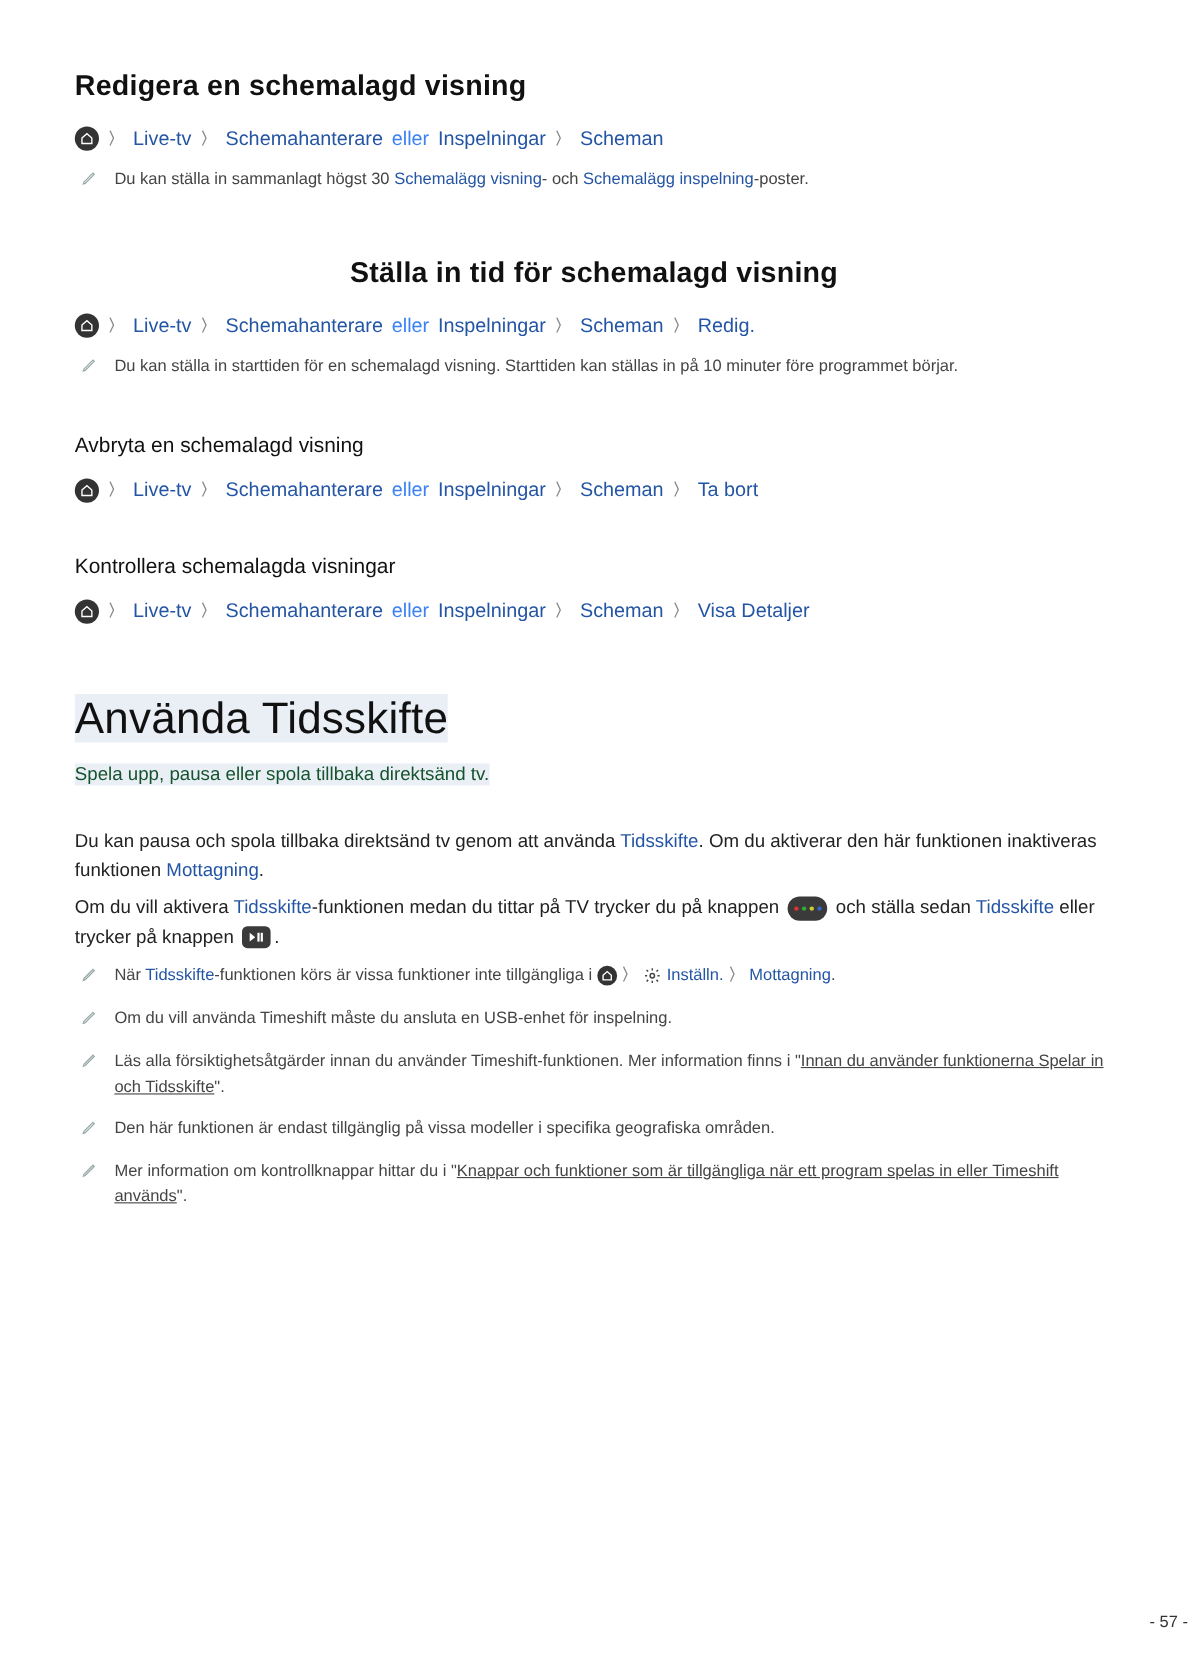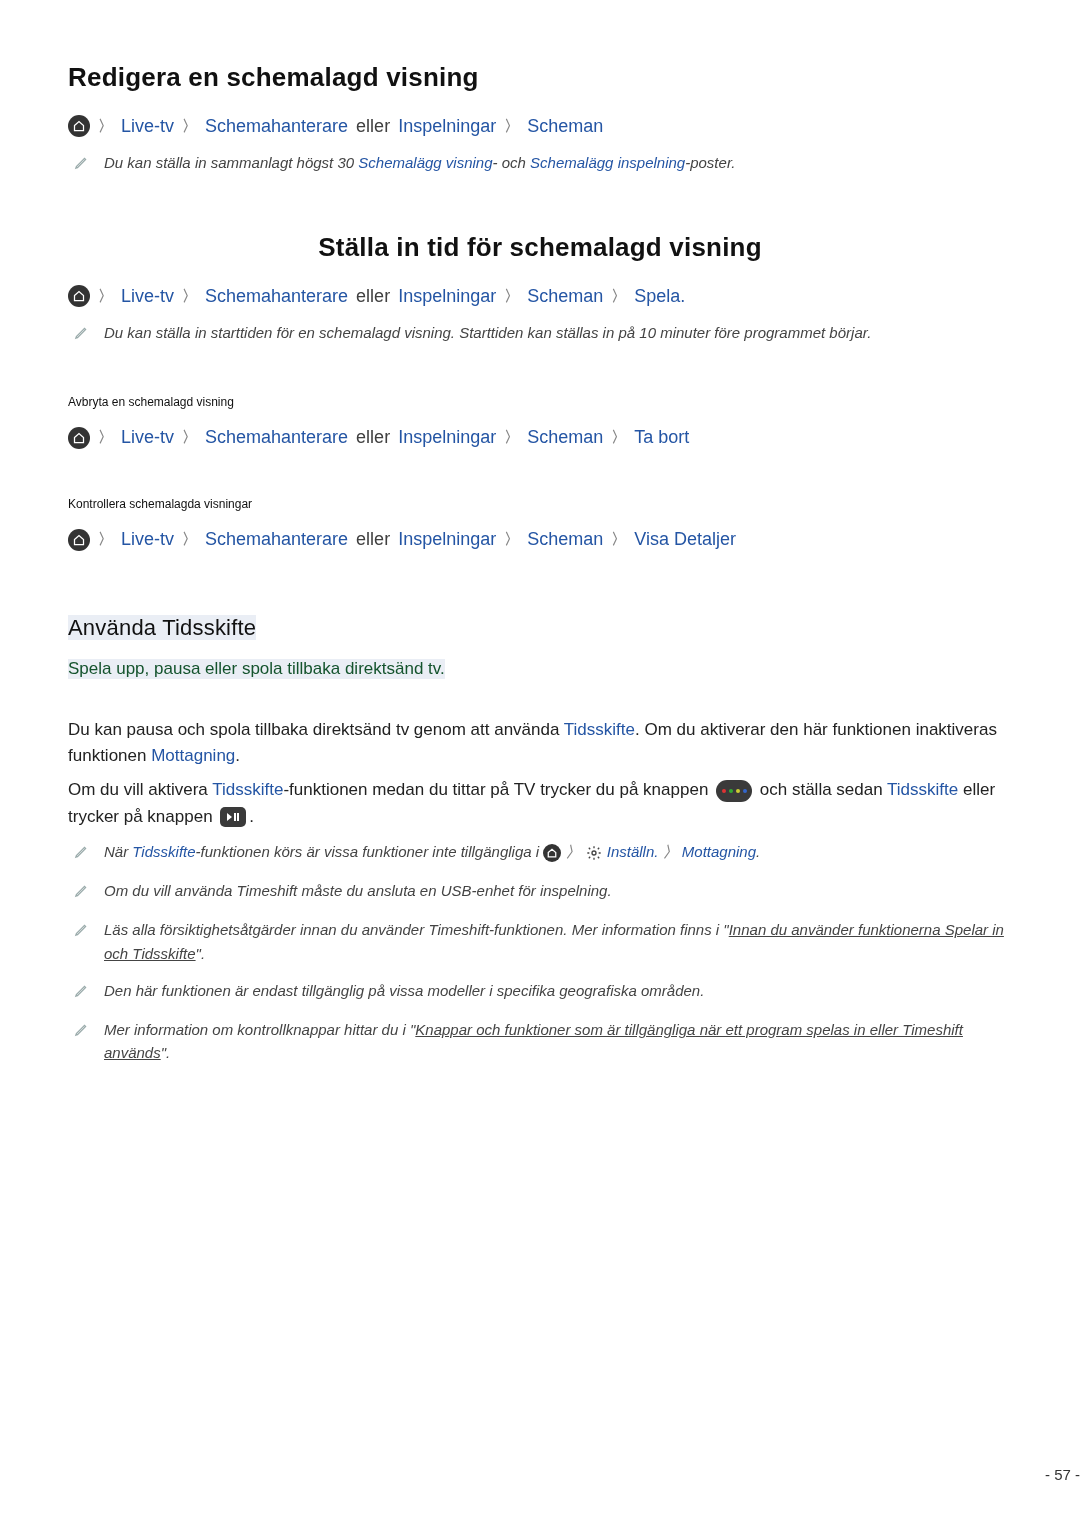--- a/index.html
+++ b/index.html
@@ -13,54 +13,54 @@
     position: relative;
   }
   .h2 {
     font-size: 26px;
     font-weight: 700;
     color: #111;
     margin-bottom: 22px;
     letter-spacing: 0.2px;
   }
   .h1 {
-    font-size: 22px;
+    font-size: 40px;
     font-weight: 400;
     color: #111;
     margin-top: 64px;
     margin-bottom: 18px;
     letter-spacing: 0.2px;
   }
   .h1-highlighted, .subtitle-highlighted {
     background: #eaeef5;
     display: inline;
   }
   .h3 {
-    font-size: 12px;
+    font-size: 19px;
     font-weight: 400;
     color: #111;
     margin-top: 48px;
     margin-bottom: 18px;
   }
   .subtitle {
     font-size: 17px;
     color: #14532d;
     margin-bottom: 30px;
     display: inline-block;
   }
   .path {
     display: flex;
     flex-wrap: wrap;
     align-items: center;
     gap: 8px;
     font-size: 18px;
     margin-bottom: 14px;
   }
   .path .linkish { color: #2455a4; }
-  .path .plain   { color: #404040; }
+  .path .plain   { color: #3b82f6; }
   .chev {
     color: #888;
     font-size: 15px;
     font-weight: 700;
   }
   .home-icon {
     width: 22px; height: 22px;
     border-radius: 50%;
     background: #333;
     display: inline-flex;
@@ -76,21 +76,21 @@
     color: #444;
     margin: 10px 0 14px 6px;
     line-height: 1.55;
   }
   .note-icon {
     flex-shrink: 0;
     width: 16px;
     margin-top: 2px;
     color: #9aa;
   }
-  .note-body { flex: 1; font-style: italic; }
+  .note-body { flex: 1; }
   .note .linkish { color: #2455a4; }
   .note .underlined { text-decoration: underline; color: #444; }
   .para {
     font-size: 17px;
     color: #222;
     line-height: 1.55;
     margin: 8px 0;
   }
   .para .linkish { color: #2455a4; }
   .remote-btn {
@@ -175,21 +175,21 @@
   </span>
   <span class="chev">〉</span>
   <span class="linkish">Live-tv</span>
   <span class="chev">〉</span>
   <span class="linkish">Schemahanterare</span>
   <span class="plain">eller</span>
   <span class="linkish">Inspelningar</span>
   <span class="chev">〉</span>
   <span class="linkish">Scheman</span>
   <span class="chev">〉</span>
-  <span class="linkish">Spela.</span>
+  <span class="linkish">Redig.</span>
 </div>
 <div class="note">
   <span class="note-icon">
     <svg width="14" height="14" viewBox="0 0 24 24" fill="none" stroke="#9aa" stroke-width="2">
         <path d="M3 21 L6 20 L20 6 L18 4 L4 18 Z"></path>
       </svg>
   </span>
   <span class="note-body">Du kan ställa in starttiden för en schemalagd visning. Starttiden kan ställas in på 10 minuter före programmet börjar.</span>
 </div>
 

